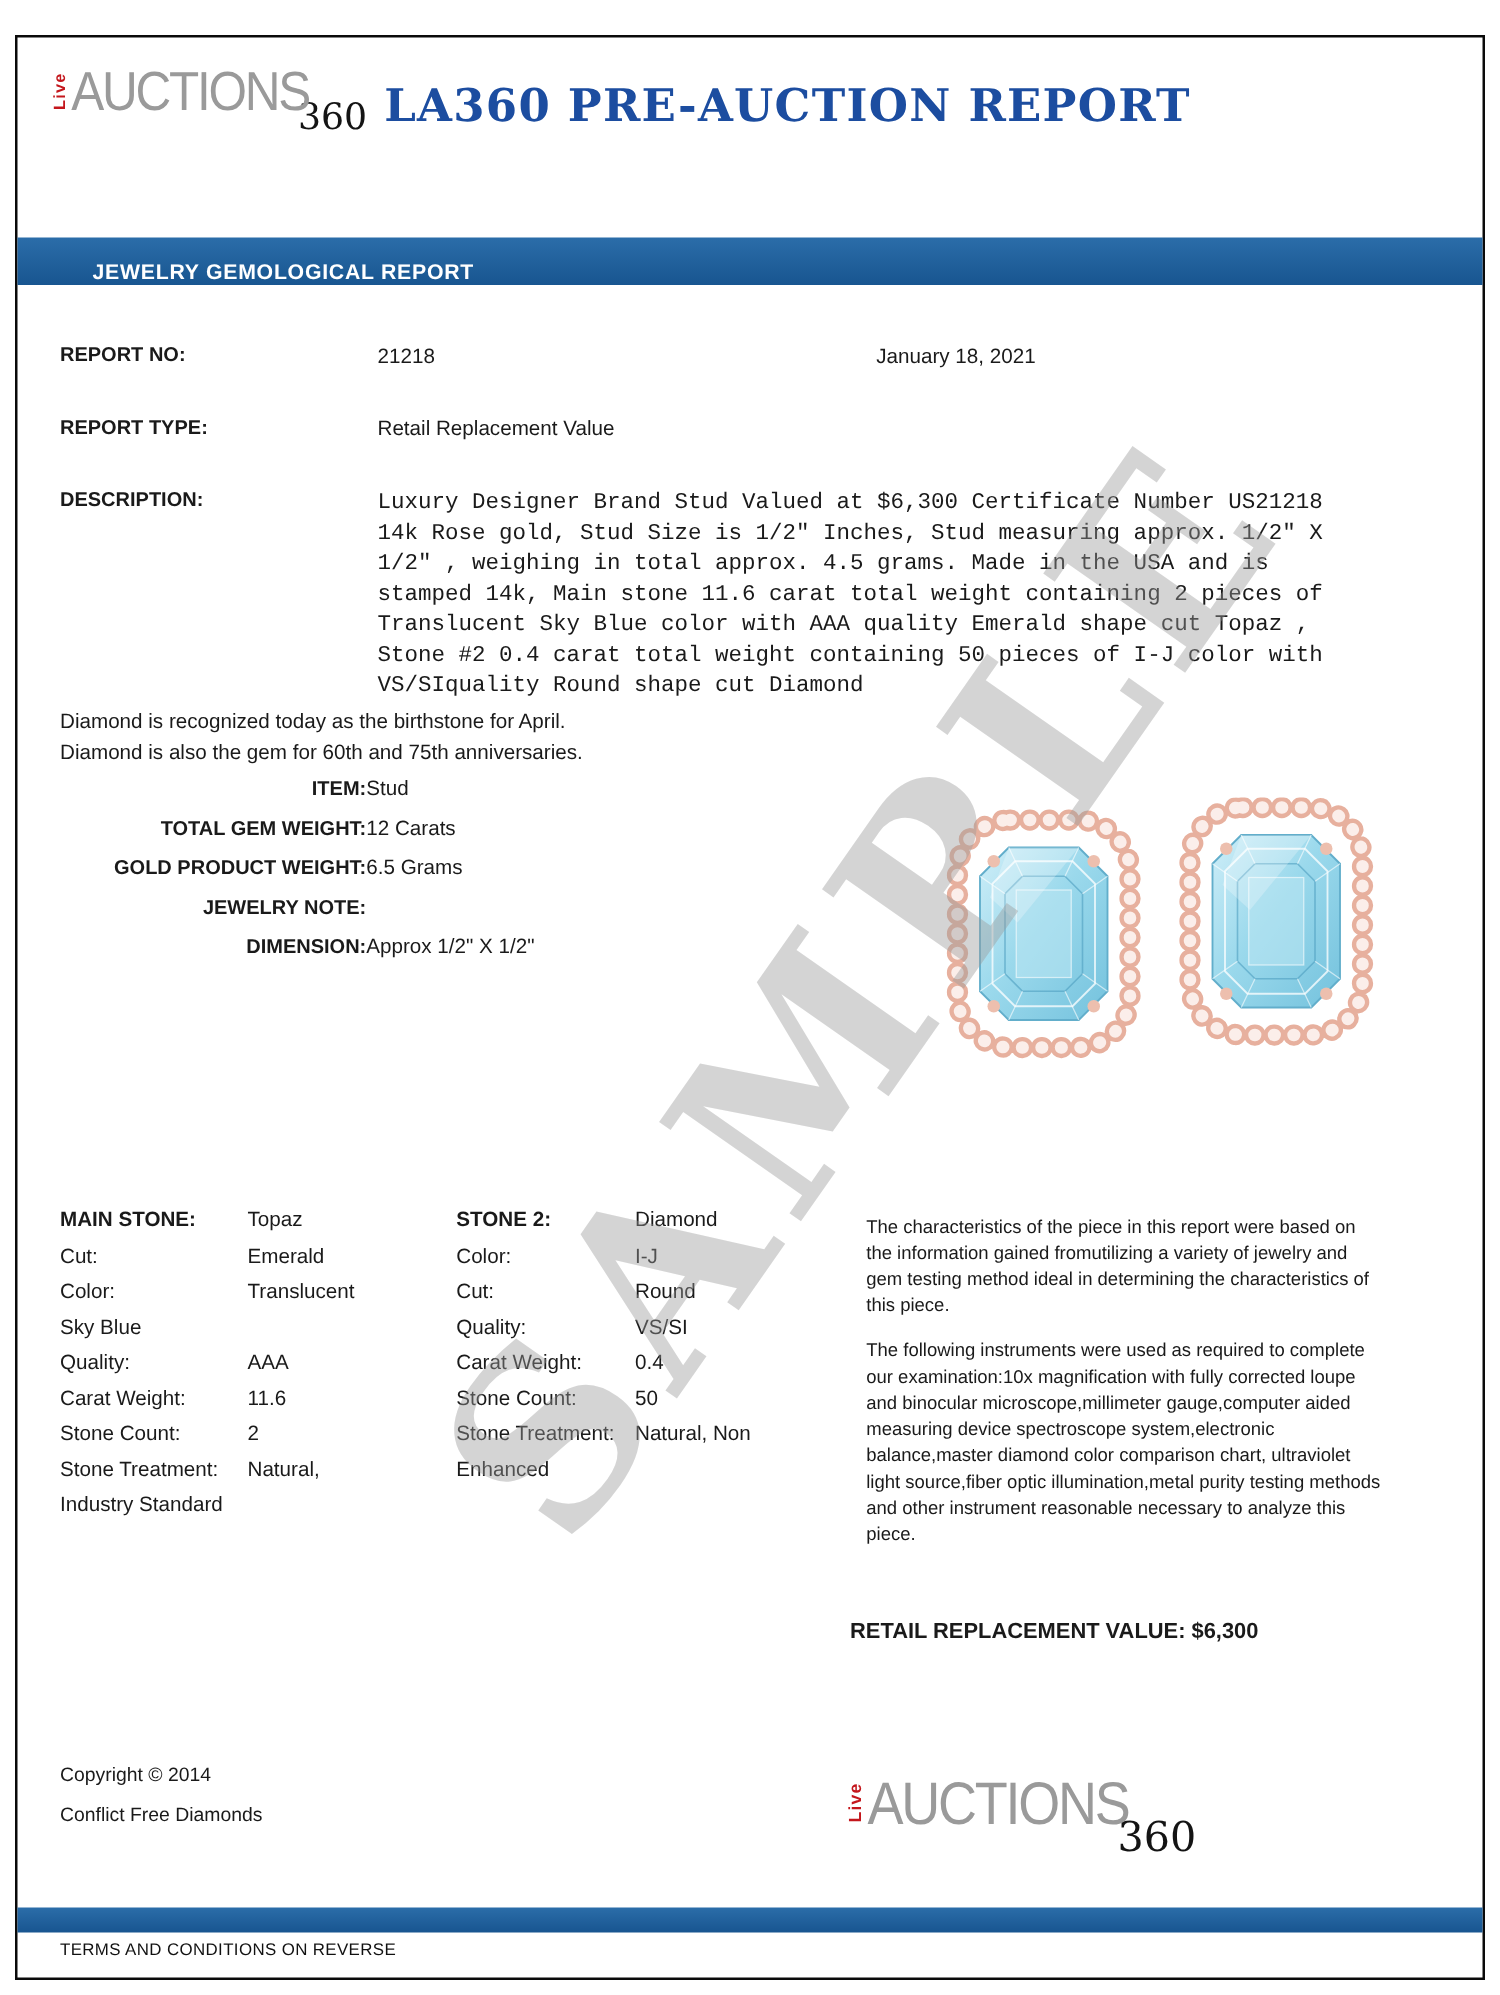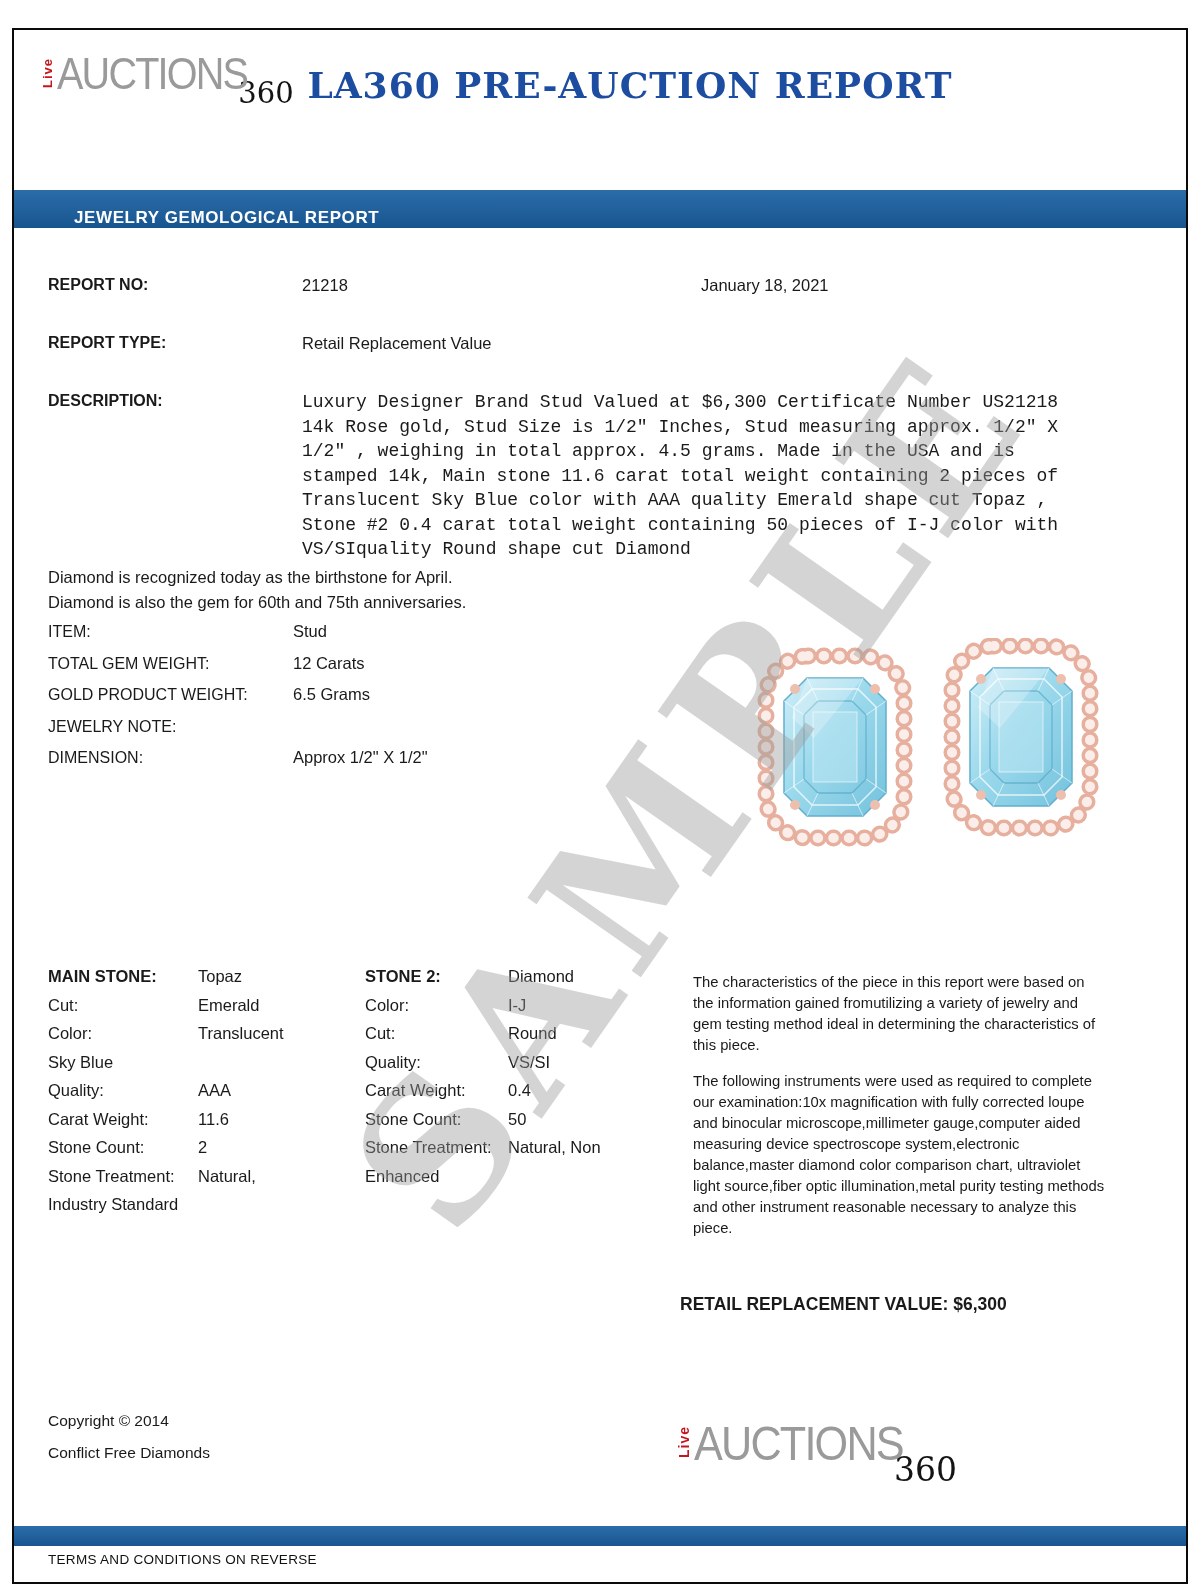--- a/index.html
+++ b/index.html
@@ -36,21 +36,21 @@
   
   .meta-lbl{font-weight:700;font-size:16px;}
   .meta-val{font-size:16.5px;}
   .desc-text{width:778px;font-size:18px;line-height:24.5px;font-family:Liberation Mono, monospace;}
 
   .birthstone{left:48px;top:565px;font-size:16.5px;line-height:24.5px;z-index:2;}
 
   
   .item-table{left:48px;top:616px;width:640px;z-index:2;}
   .item-row{line-height:31.5px;font-size:16.5px;}
-  .item-lbl{display:inline-block;width:245px;font-weight:400;font-size:16px;}
+  .item-lbl{display:inline-block;width:245px;font-weight:700;font-size:16px;text-align:right;}
 
   
   .stone-col{z-index:2;font-size:16.5px;line-height:28.5px;}
   .stone-row .sl{display:inline-block;font-weight:400;}
   .ms .sl{width:150px;}
   .s2 .sl{width:143px;}
   .stone-title .sl{font-weight:700;}
 
   
   .notes{left:693px;top:972px;width:416px;z-index:2;font-size:14.8px;line-height:21px;}

